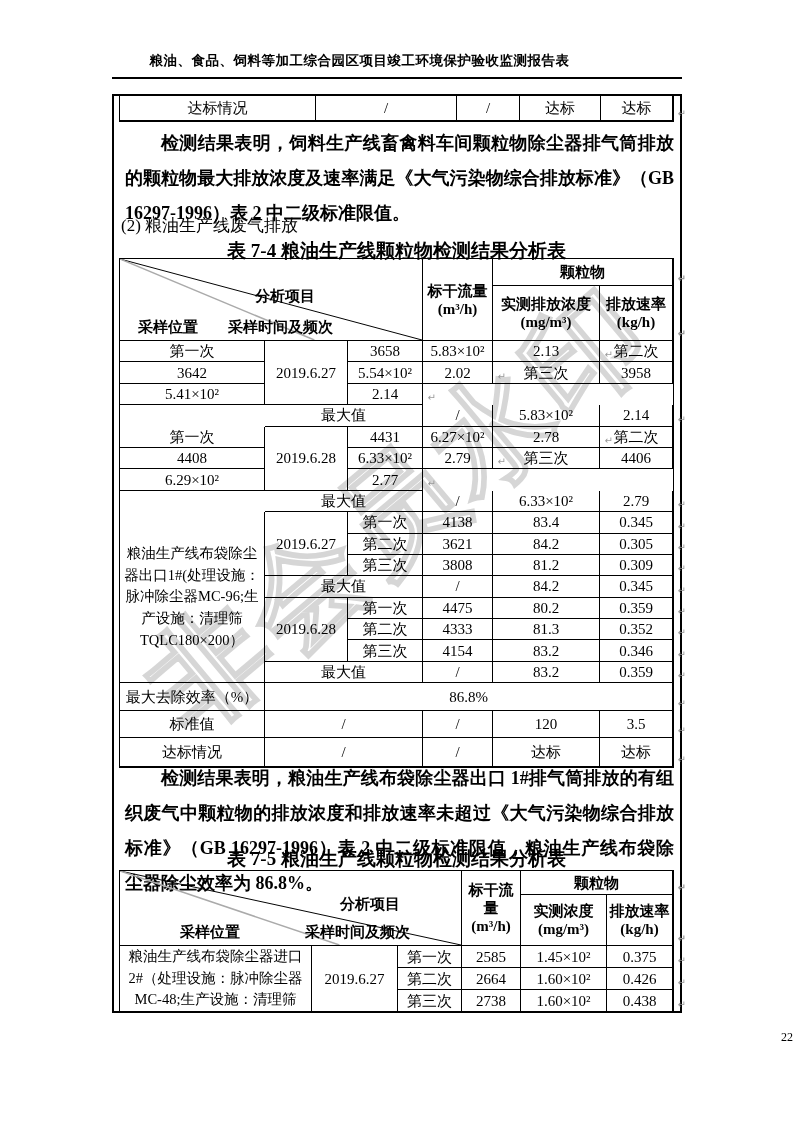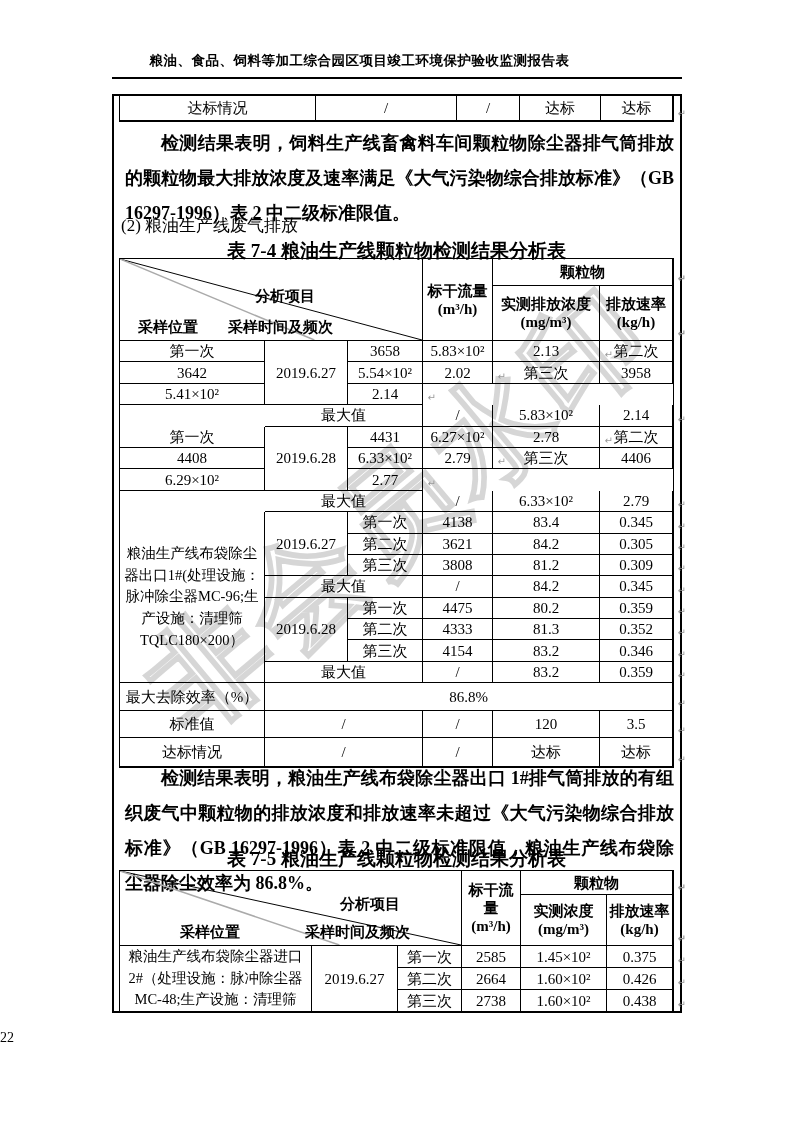--- a/index.html
+++ b/index.html
@@ -31,22 +31,22 @@
               text-align:center;font-size:15px;line-height:1.2;position:relative;
               padding:0 1px;box-sizing:border-box;}
   .grid > div.loc{font-size:14.5px;line-height:1.5;padding:0 3px;}
   .grid > div.hdr{font-weight:bold;font-size:15px;flex-direction:column;}
   .grid .me::after{content:"\21B5";position:absolute;right:-14px;bottom:0px;
                    color:#9a9a9a;font-size:10px;font-family:"DejaVu Sans",sans-serif;}
   
   .diag{justify-content:flex-start;align-items:flex-start;}
   .diag svg{position:absolute;left:0;top:0;width:100%;height:100%;}
   .diag .lb{position:absolute;font-weight:bold;font-size:15px;white-space:nowrap;}
-  .pgnum{position:absolute;top:1030px;left:0;width:793px;text-align:left;
-         font-size:14px;z-index:1;}
+  .pgnum{position:absolute;top:1030px;left:0;width:793px;text-align:right;
+         font-size:12px;z-index:1;}
   #t-top{top:95px;grid-template-columns:196px 141px 63px 81px 72px;grid-template-rows:25px;}
   #t74{top:258px;grid-template-columns:145px 83px 75px 70px 107px 73px;
        grid-template-rows:27px 55px repeat(16,21.4px) 28px 27px 29px;}
   #t75{top:870px;grid-template-columns:192px 86px 64px 59px 86px 66px;
        grid-template-rows:24px 51px repeat(3,22px);}
 </style>
 </head>
 <body>
 
 <div class="page">

